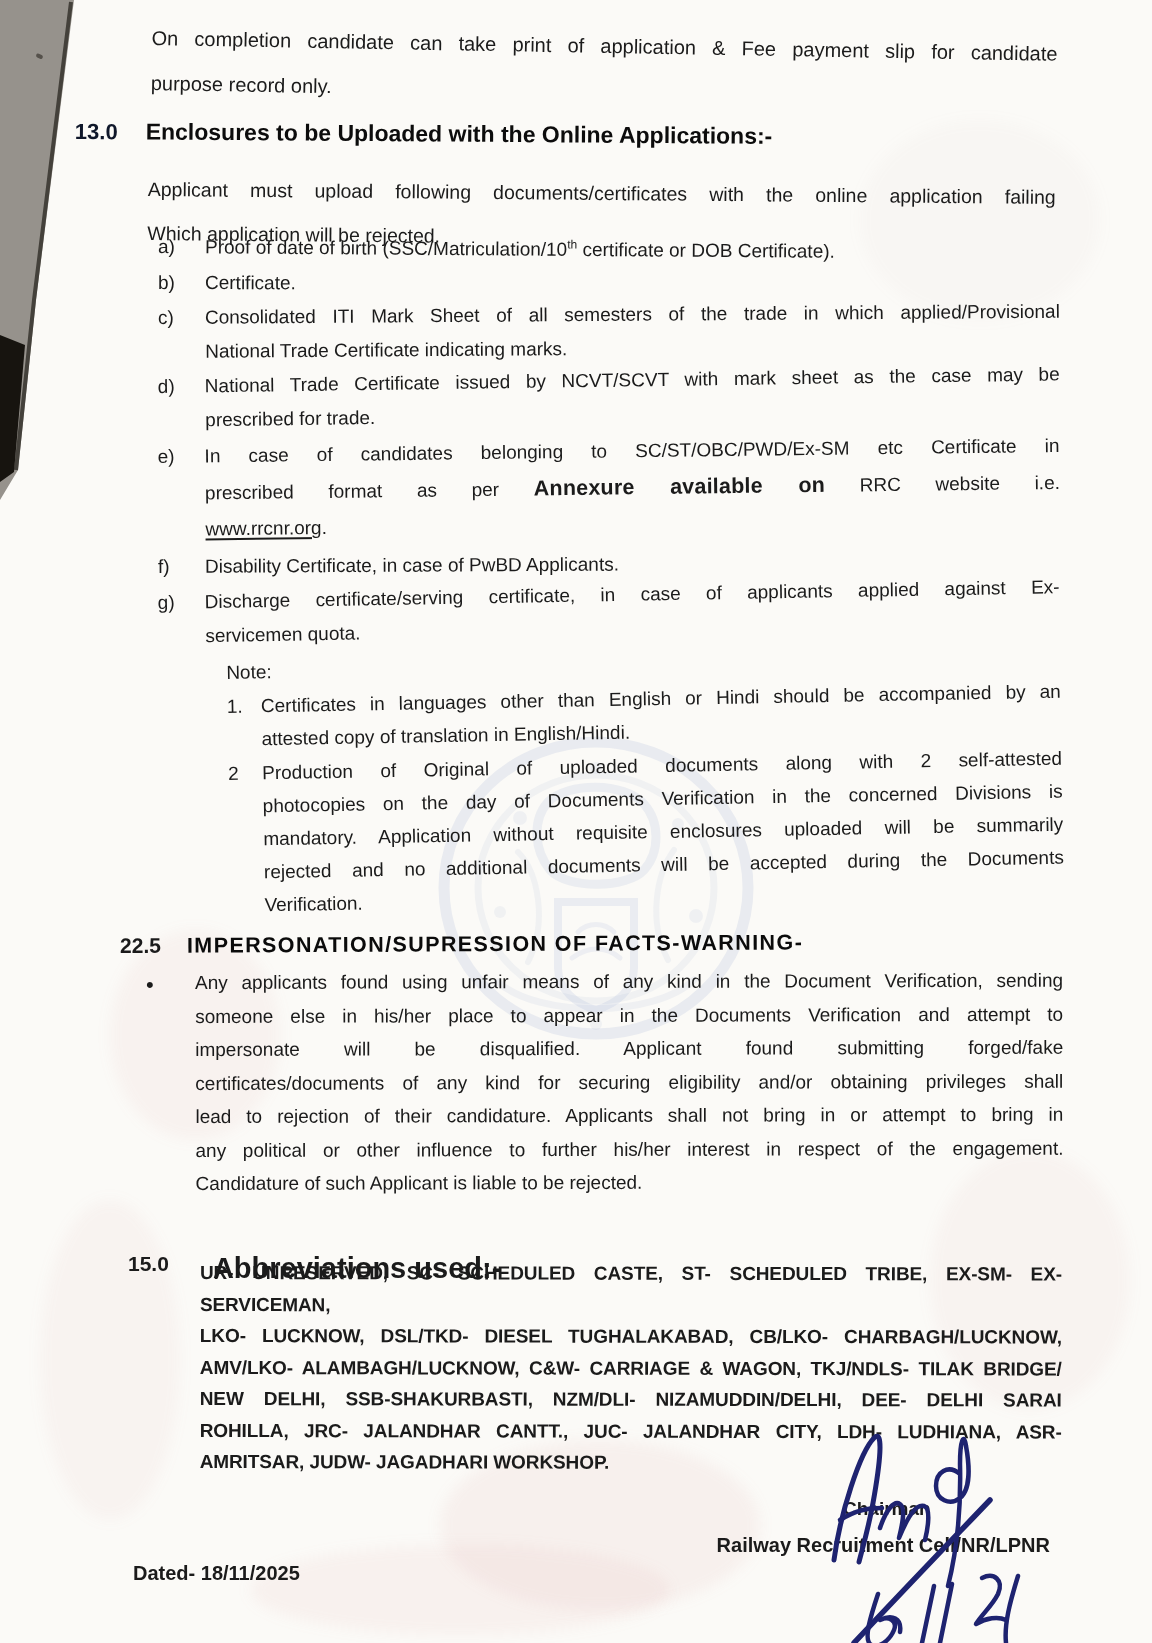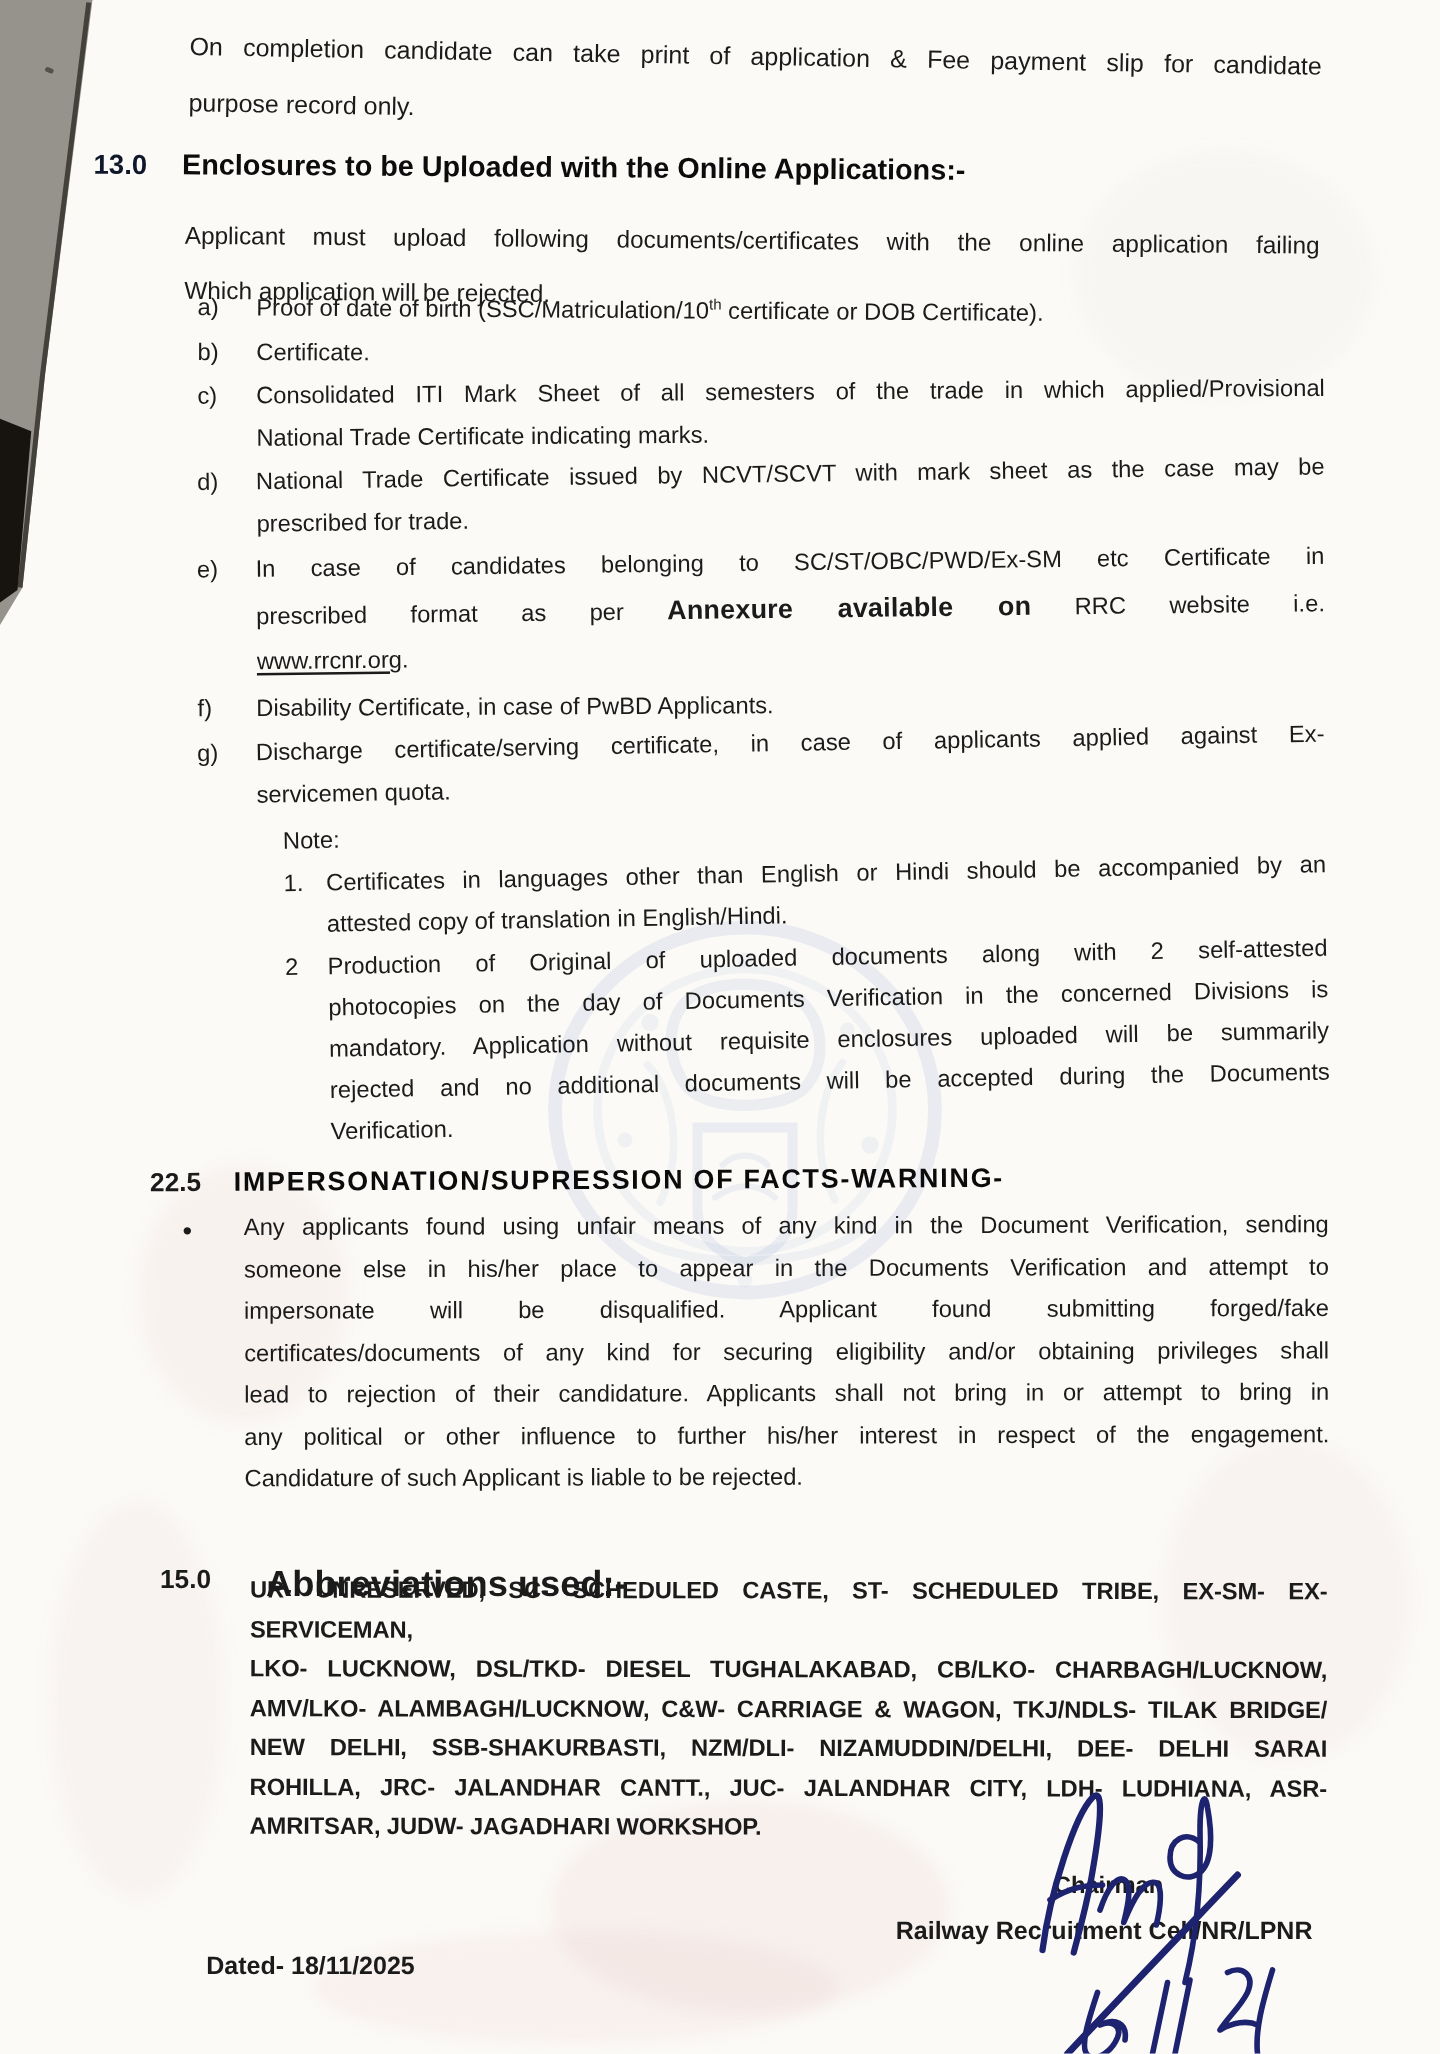--- a/index.html
+++ b/index.html
@@ -46,21 +46,21 @@
   .bullet14{left:146px;top:972px;font-size:22px;z-index:2;}
   .para14{left:195px;top:966px;width:868px;font-size:19px;line-height:33.5px;
           transform:rotate(-0.15deg);transform-origin:left top;z-index:2;font-weight:500;}
   
   .h15{left:128px;top:1224px;display:flex;gap:44px;align-items:flex-start;z-index:2;margin-top:28px;}
   .h15 .num{font-size:21px;font-weight:700;}
   .h15 .ttl{font-size:29px;font-weight:700;}
   .abbr{left:200px;top:1257px;width:862px;font-size:19px;line-height:31.5px;font-weight:700;
         transform:rotate(0.1deg);transform-origin:left top;z-index:2;letter-spacing:-0.1px;}
   
-  .dated{left:133px;top:1562px;font-size:20px;font-weight:700;z-index:2;margin-left:32px;}
+  .dated{left:133px;top:1562px;font-size:20px;font-weight:700;z-index:2;}
   .chairman{left:843px;top:1498px;font-size:19px;font-weight:700;z-index:2;}
   .org{left:705px;top:1534px;width:345px;text-align:right;font-size:20px;font-weight:700;z-index:2;}
   
   .stamp{left:428px;top:732px;width:336px;height:312px;z-index:1;pointer-events:none;}
   .signature{left:818px;top:1408px;width:226px;height:235px;z-index:4;pointer-events:none;}
   .corner{left:0;top:0;width:120px;height:540px;z-index:3;pointer-events:none;}
   .noise{position:absolute;border-radius:50%;filter:blur(7px);z-index:0;}
   .n1{left:110px;top:930px;width:170px;height:210px;background:rgba(198,120,120,0.06);}
   .n2{left:440px;top:1440px;width:320px;height:170px;background:rgba(205,125,125,0.08);}
   .n3{left:40px;top:1200px;width:140px;height:320px;background:rgba(198,118,118,0.05);}

